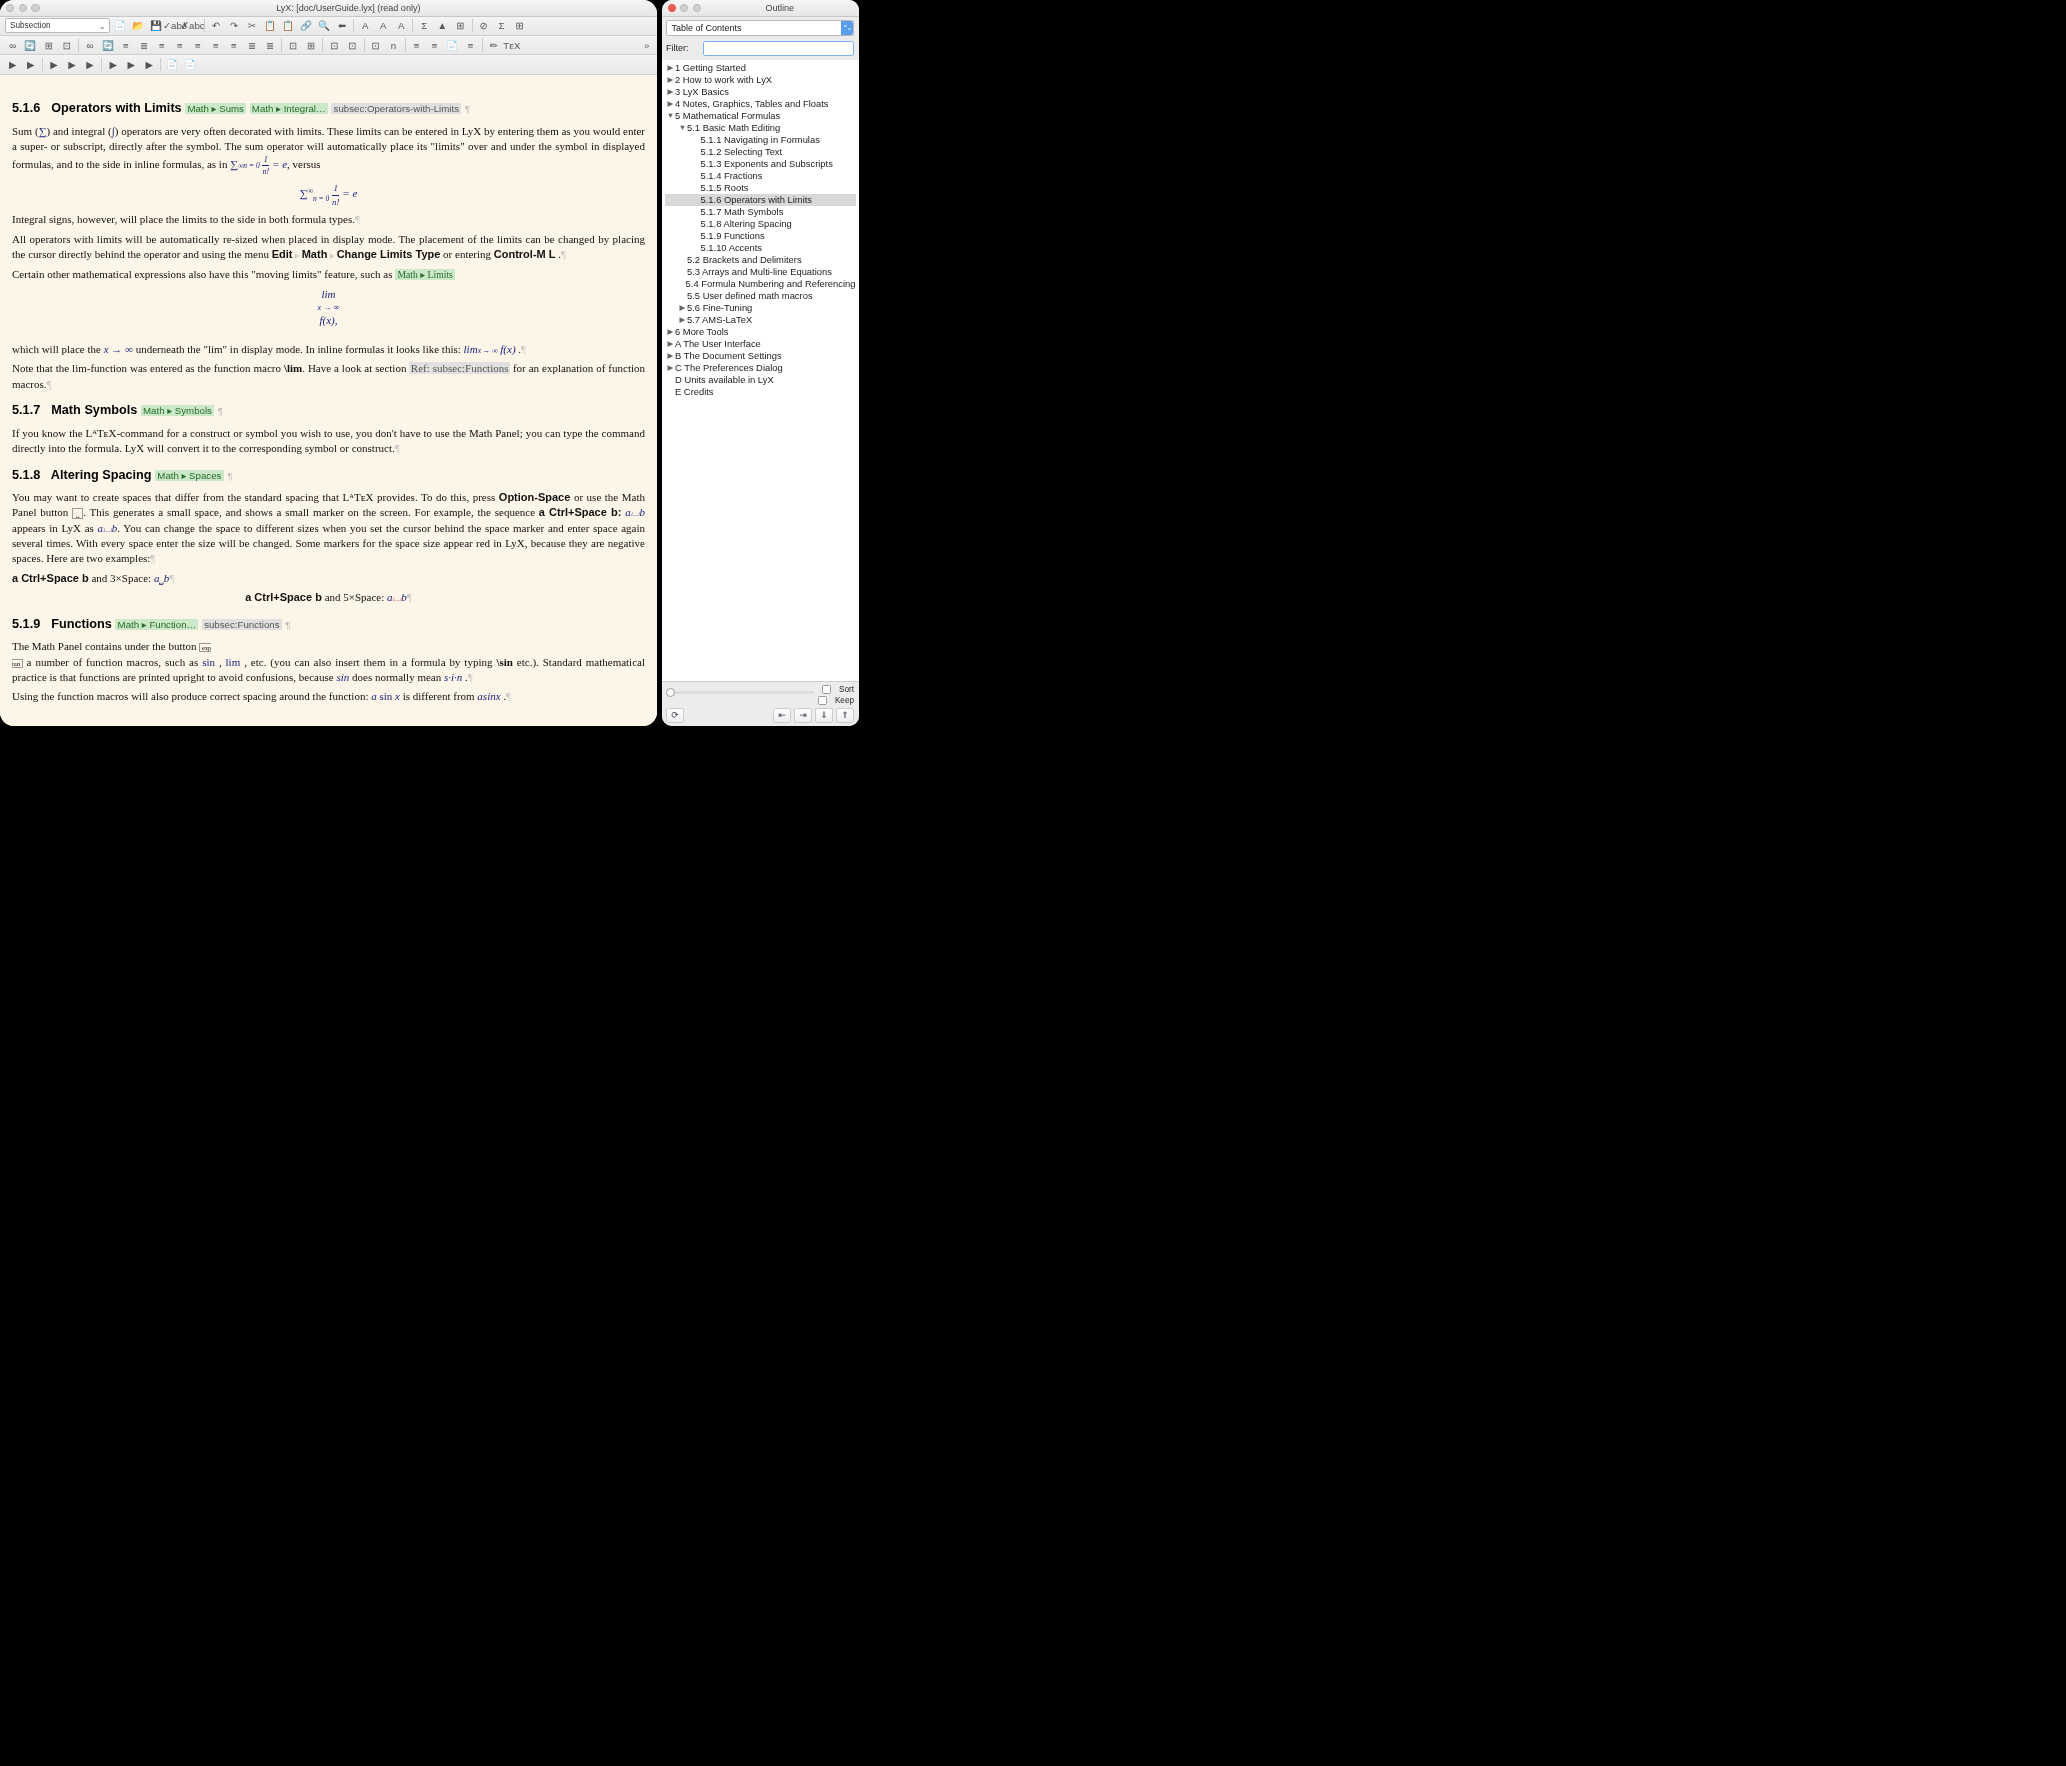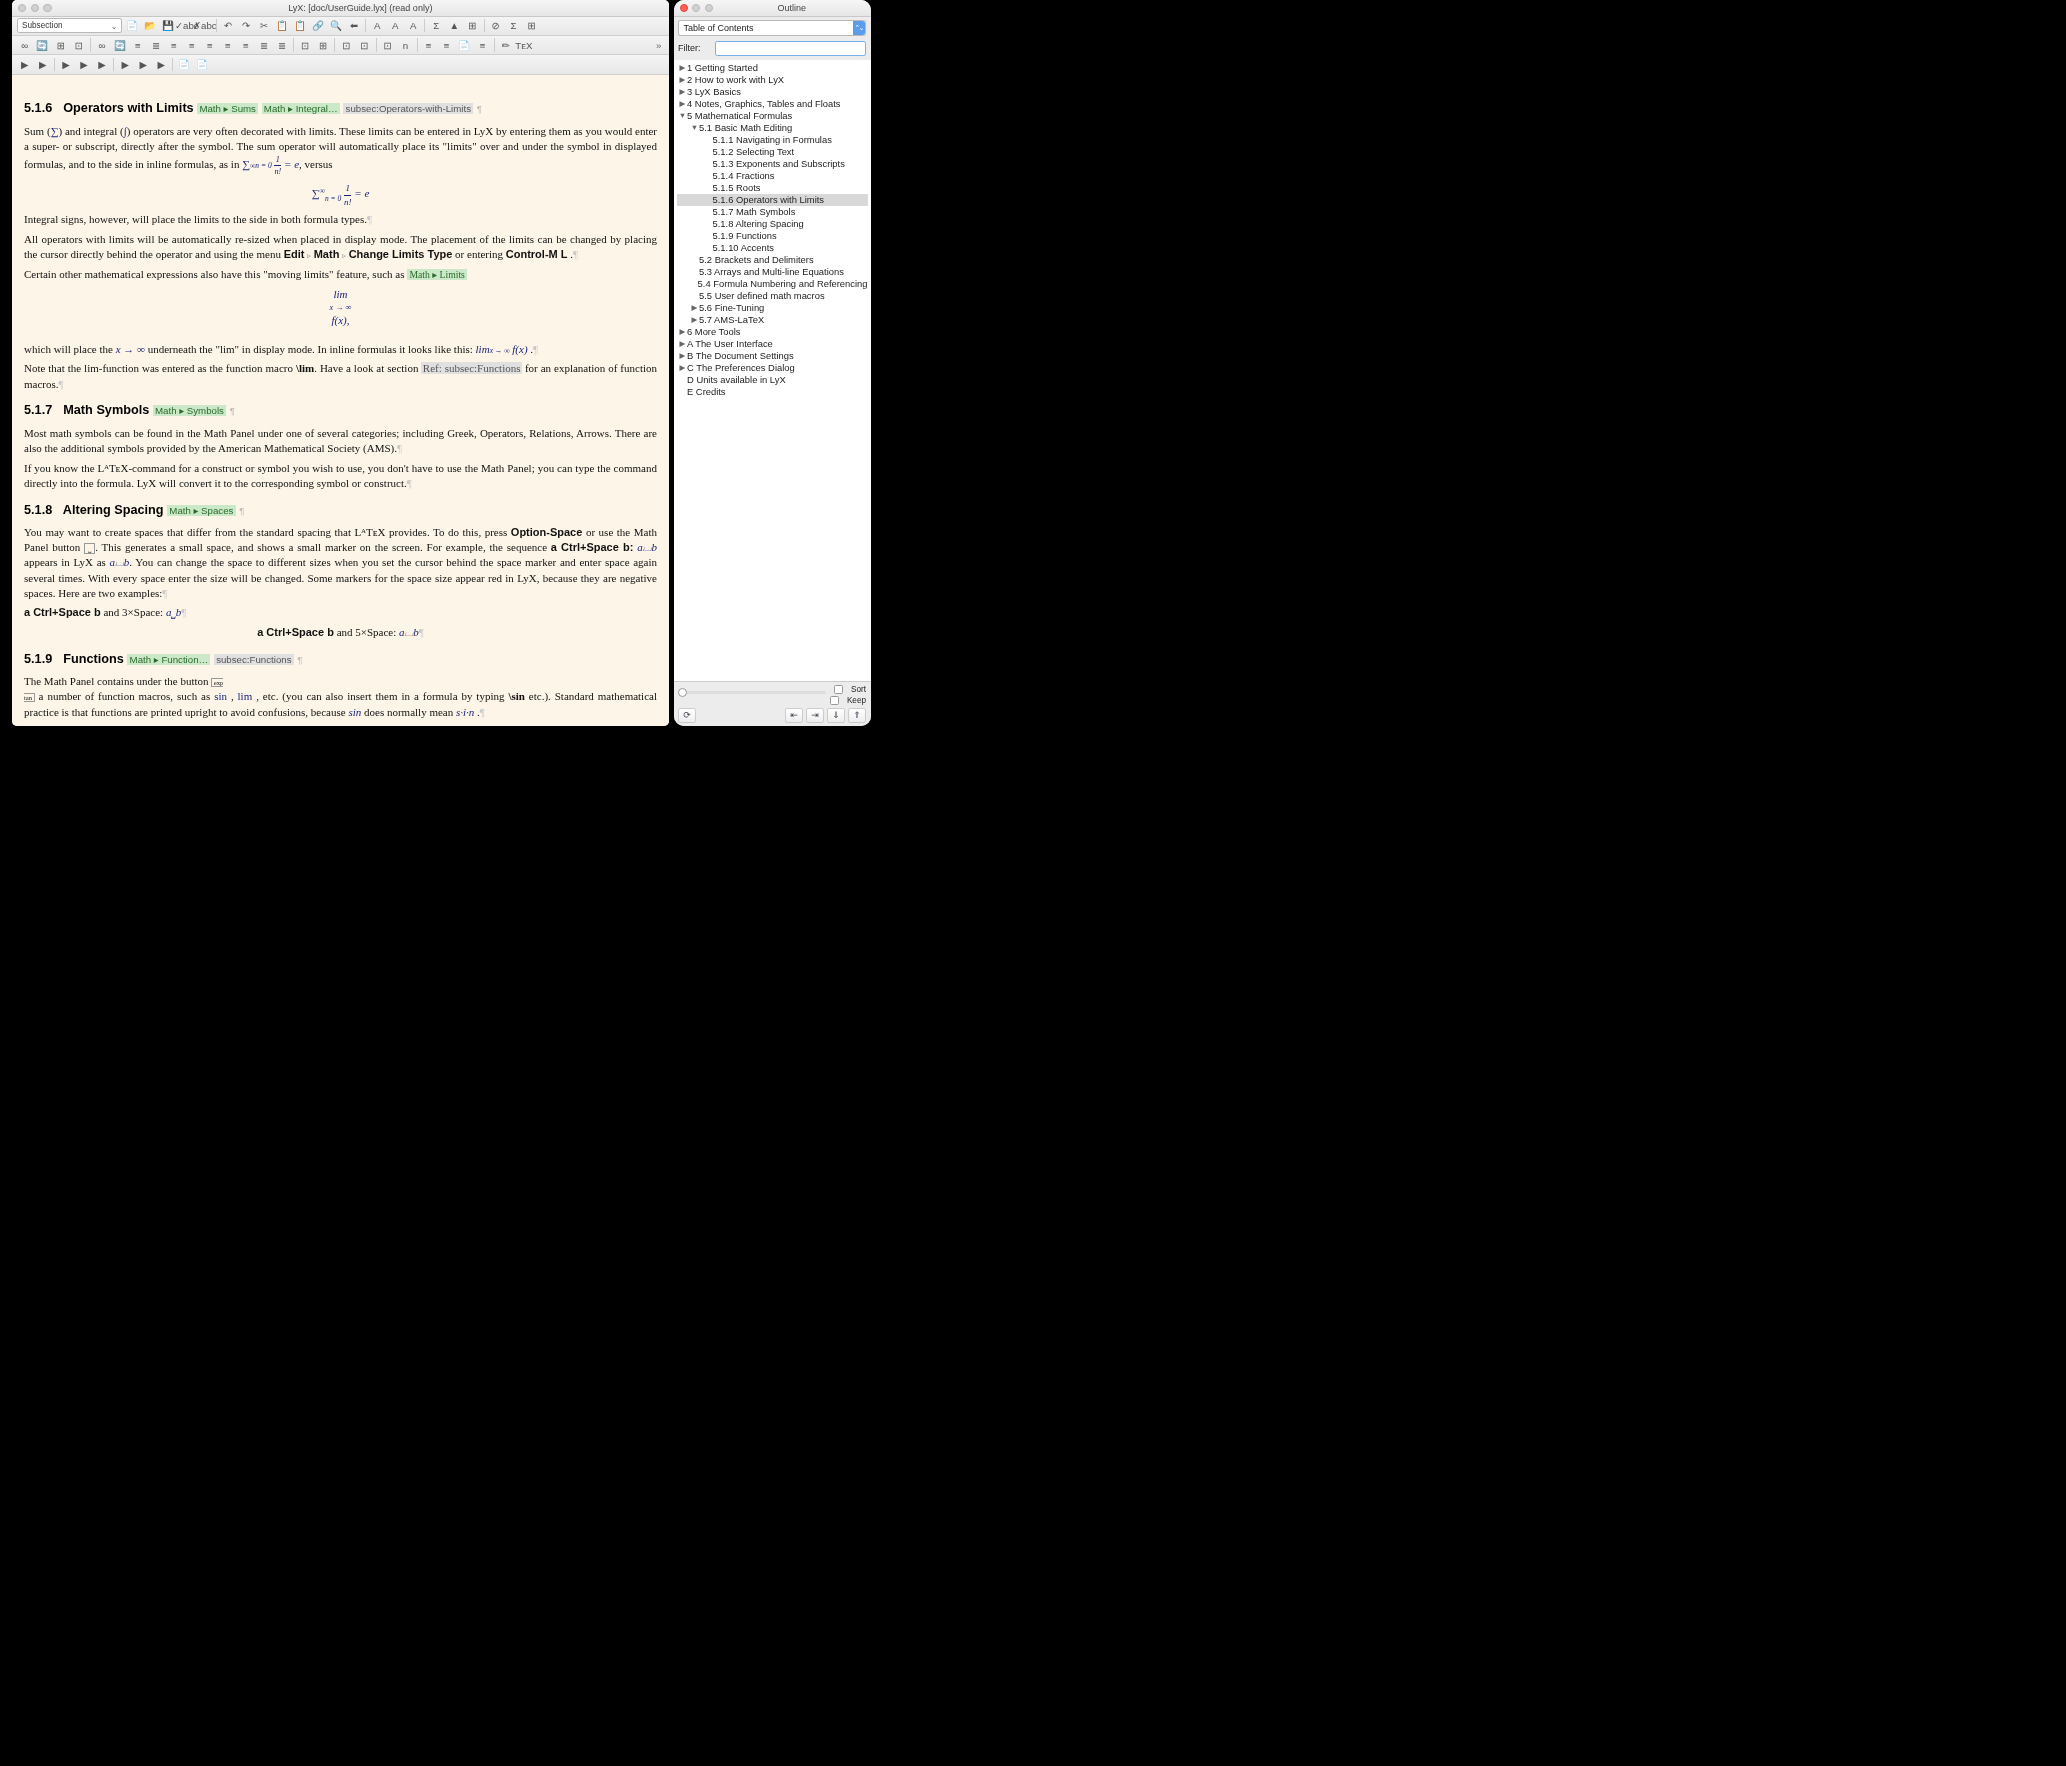--- a/index.html
+++ b/index.html
@@ -11,24 +11,23 @@
   color: #222;
 }
 .app {
   display: flex;
   gap: 4.5px;
   padding: 0;
 }
 .main-window {
   width: 657px;
   background: #ececec;
-  border-radius: 5px;
+  border-radius: 14px;
   overflow: hidden;
   box-shadow: 0 0 0 0.7px rgba(0,0,0,0.15);
-  margin-left: 12px;
 }
 .outline-window {
   width: 197px;
   background: #ececec;
   border-radius: 10px;
   overflow: hidden;
   box-shadow: 0 0 0 0.7px rgba(0,0,0,0.15);
   display: flex;
   flex-direction: column;
 }
@@ -257,21 +256,20 @@
       <div class="para">
         <span>Note that the lim-function was entered as the function macro </span><b>\lim</b><span>. Have a look at section </span><span class="ref-box">Ref: subsec:Functions</span><span> for an explanation of function macros.</span><span class="endpara">¶</span>
       </div>
 
       <div class="section-head">
         <span class="num">5.1.7</span>
         <span>Math Symbols</span>
         <span class="pill-green">Math ▸ Symbols</span>
         <span class="pilcrow"> ¶</span>
       </div>
-      <div class="para"><span>Most math symbols can be found in the Math Panel under one of several categories; including Greek, Operators, Relations, Arrows. There are also the additional symbols provided by the American Mathematical Society (AMS).</span><span class="endpara">¶</span></div>
       <div class="para"><span>If you know the LᴬTᴇX-command for a construct or symbol you wish to use, you don't have to use the Math Panel; you can type the command directly into the formula. LyX will convert it to the corresponding symbol or construct.</span><span class="endpara">¶</span></div>
 
       <div class="section-head">
         <span class="num">5.1.8</span>
         <span>Altering Spacing</span>
         <span class="pill-green">Math ▸ Spaces</span>
         <span class="pilcrow"> ¶</span>
       </div>
       <div class="para">
         <span>You may want to create spaces that differ from the standard spacing that LᴬTᴇX provides. To do this, press </span><span class="kbd">Option-Space</span><span> or use the Math Panel button </span><span style="border:0.7px solid #999;padding:0 3px;font-size:7.5px;">⎵</span><span>. This generates a small space, and shows a small marker on the screen. For example, the sequence </span><span class="kbd">a Ctrl+Space b:</span> <span class="math">a⌴b</span><span> appears in LyX as </span><span class="math">a⌴b</span><span>. You can change the space to different sizes when you set the cursor behind the space marker and enter space again several times. With every space enter the size will be changed. Some markers for the space size appear red in LyX, because they are negative spaces. Here are two examples:</span><span class="endpara">¶</span>

